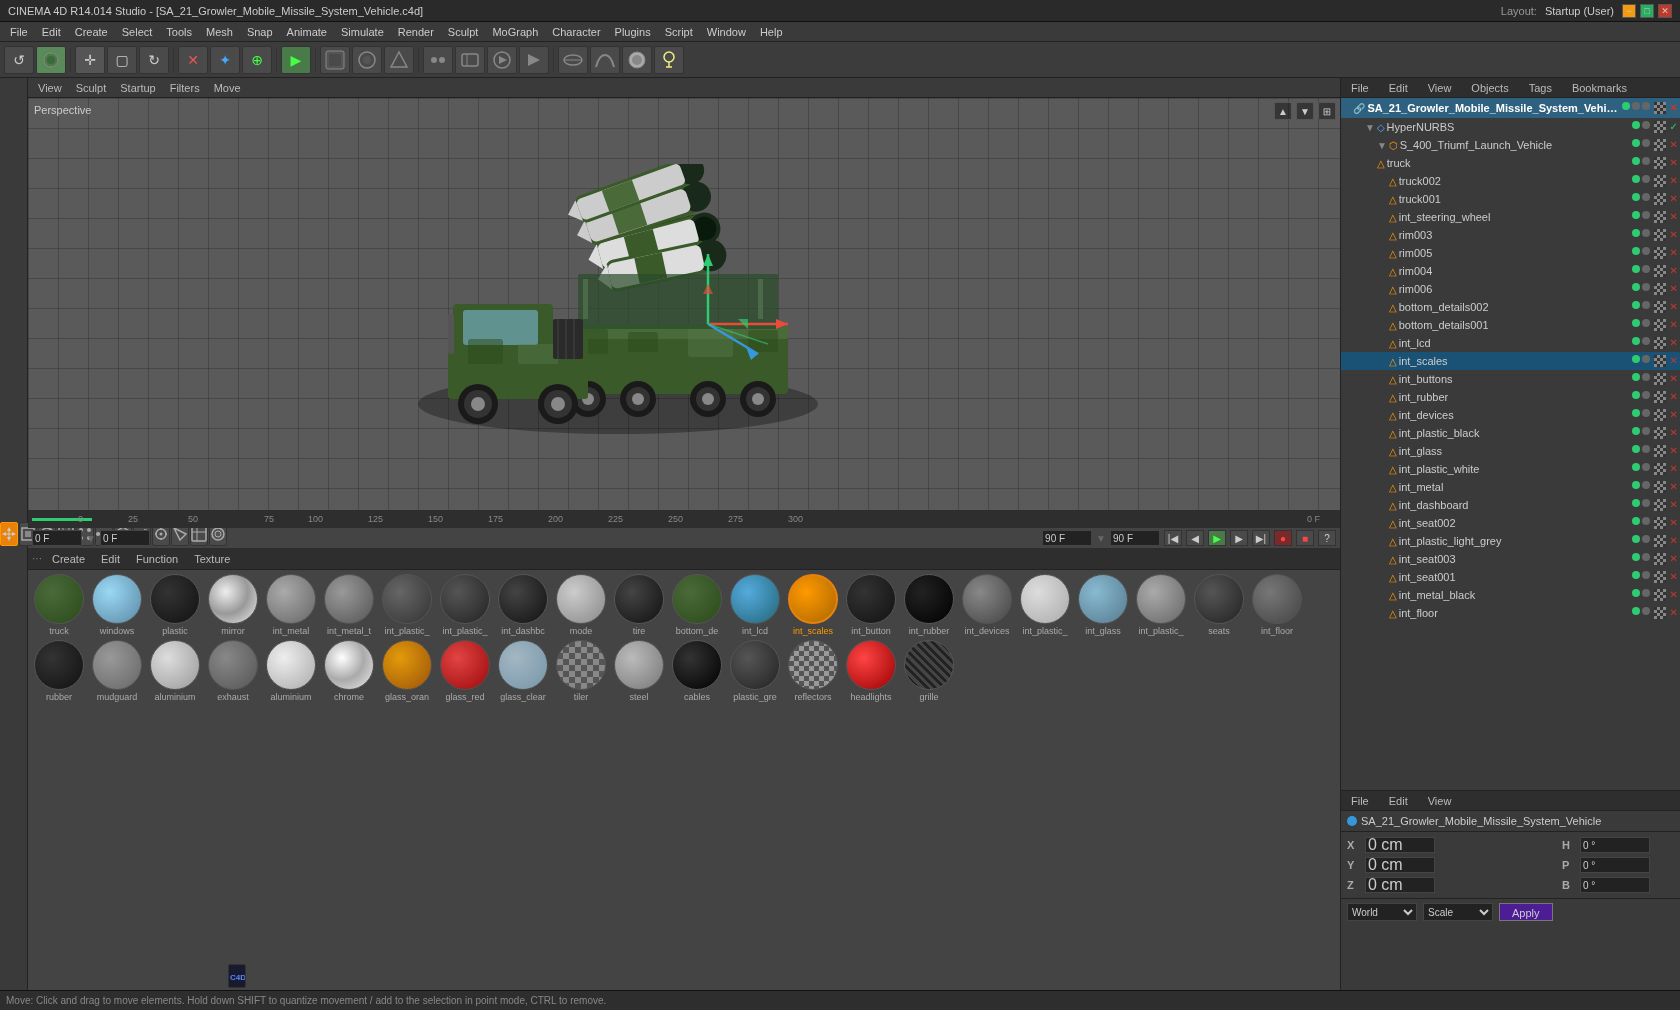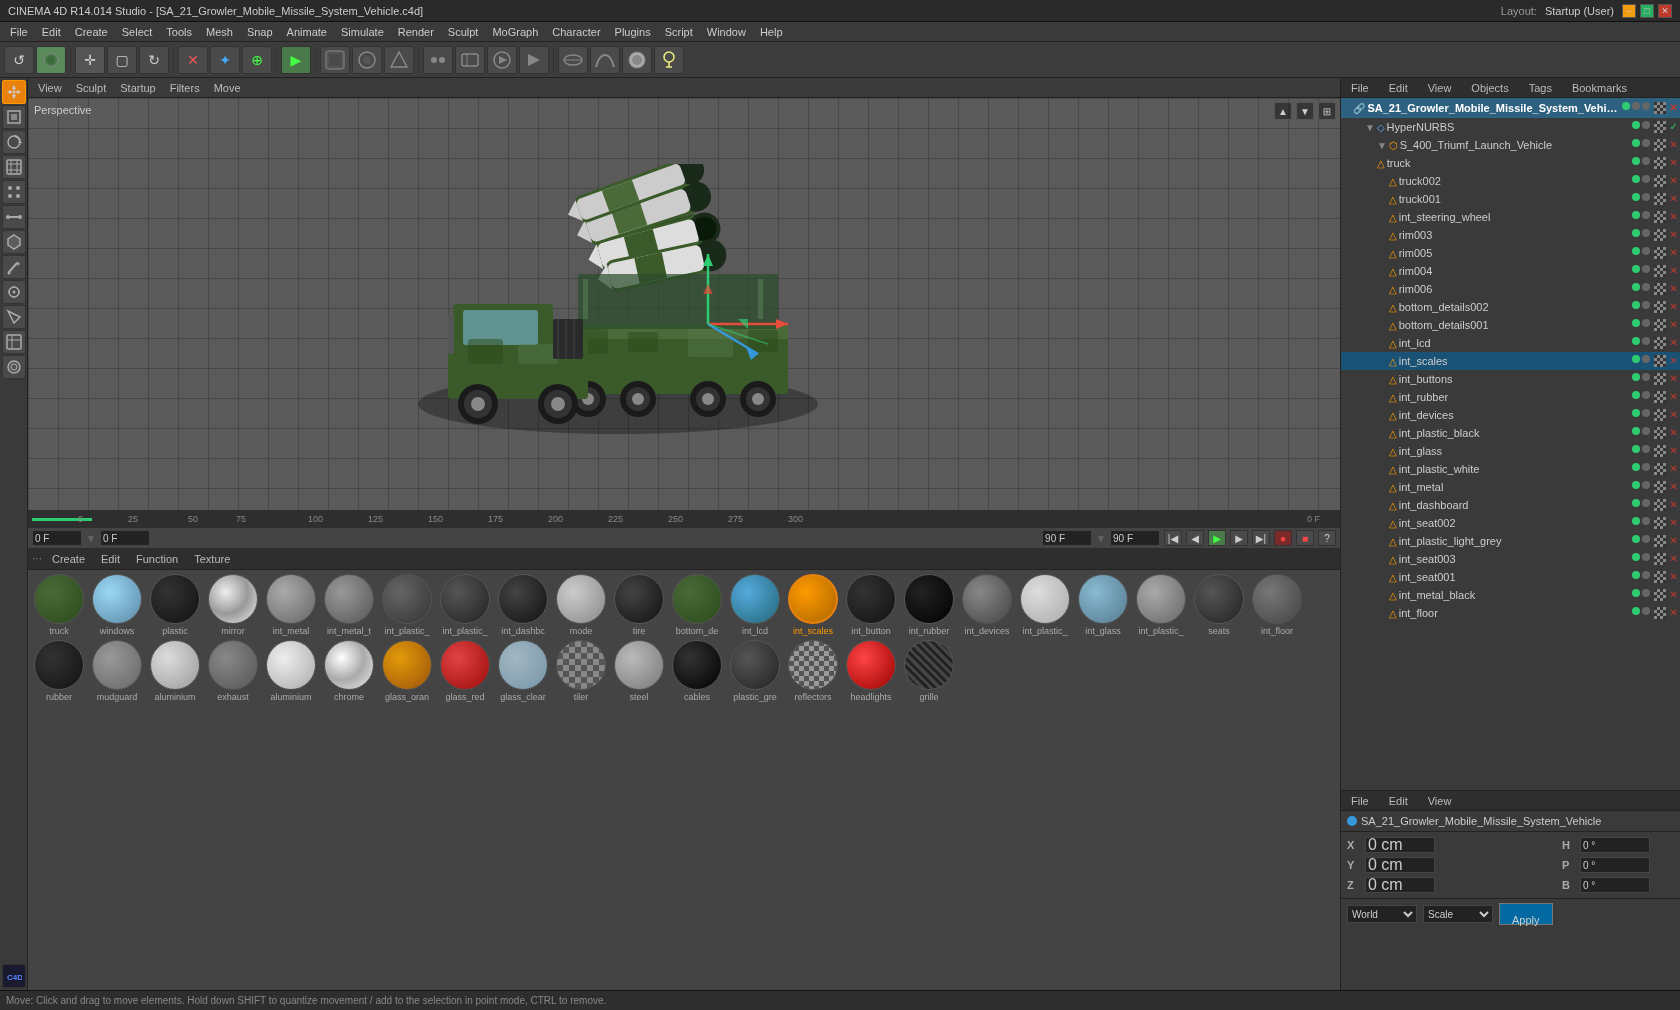--- a/index.html
+++ b/index.html
@@ -70,21 +70,21 @@
       display: flex;
       height: calc(1010px - 22px - 20px - 36px - 20px);
     }
 
     
     #left-tools {
       width: 28px;
       background: #3a3a3a;
       border-right: 1px solid #222;
       display: flex;
-      flex-direction: column;
+      flex-direction: row;
       align-items: center;
       padding: 2px 0;
       gap: 1px;
     }
     .tool-btn {
       width: 24px;
       height: 24px;
       background: #4a4a4a;
       border: 1px solid #333;
       cursor: pointer;
@@ -309,22 +309,22 @@
     }
     .world-select {
       width: 70px;
       height: 18px;
       background: #222;
       border: 1px solid #444;
       color: #ccc;
       font-size: 10px;
     }
     .apply-btn {
-      padding: 10px 12px;
-      background: #0369a1;
+      padding: 3px 12px;
+      background: #4c1d95;
       border: 1px solid #777;
       color: #ccc;
       font-size: 11px;
       cursor: pointer;
       height: 18px;
     }
     #mat-toolbar {
       height: 22px;
       background: #2e2e2e;
       display: flex;
@@ -768,21 +768,21 @@
           </g>
         </svg>
       </div>
     </div>
 
     <div id="timeline-ruler">
       <div id="green-indicator"></div>
       <span class="ruler-mark" style="left:50px;">0</span>
       <span class="ruler-mark" style="left:100px;">25</span>
       <span class="ruler-mark" style="left:160px;">50</span>
-      <span class="ruler-mark" style="left:208px;">75</span>
+      <span class="ruler-mark" style="left:236px;">75</span>
       <span class="ruler-mark" style="left:280px;text-align:center;">100</span>
       <span class="ruler-mark" style="left:340px;">125</span>
       <span class="ruler-mark" style="left:400px;">150</span>
       <span class="ruler-mark" style="left:460px;">175</span>
       <span class="ruler-mark" style="left:520px;">200</span>
       <span class="ruler-mark" style="left:580px;">225</span>
       <span class="ruler-mark" style="left:640px;">250</span>
       <span class="ruler-mark" style="left:700px;">275</span>
       <span class="ruler-mark" style="left:760px;">300</span>
       <span class="ruler-mark" style="right:20px;">0 F</span>

